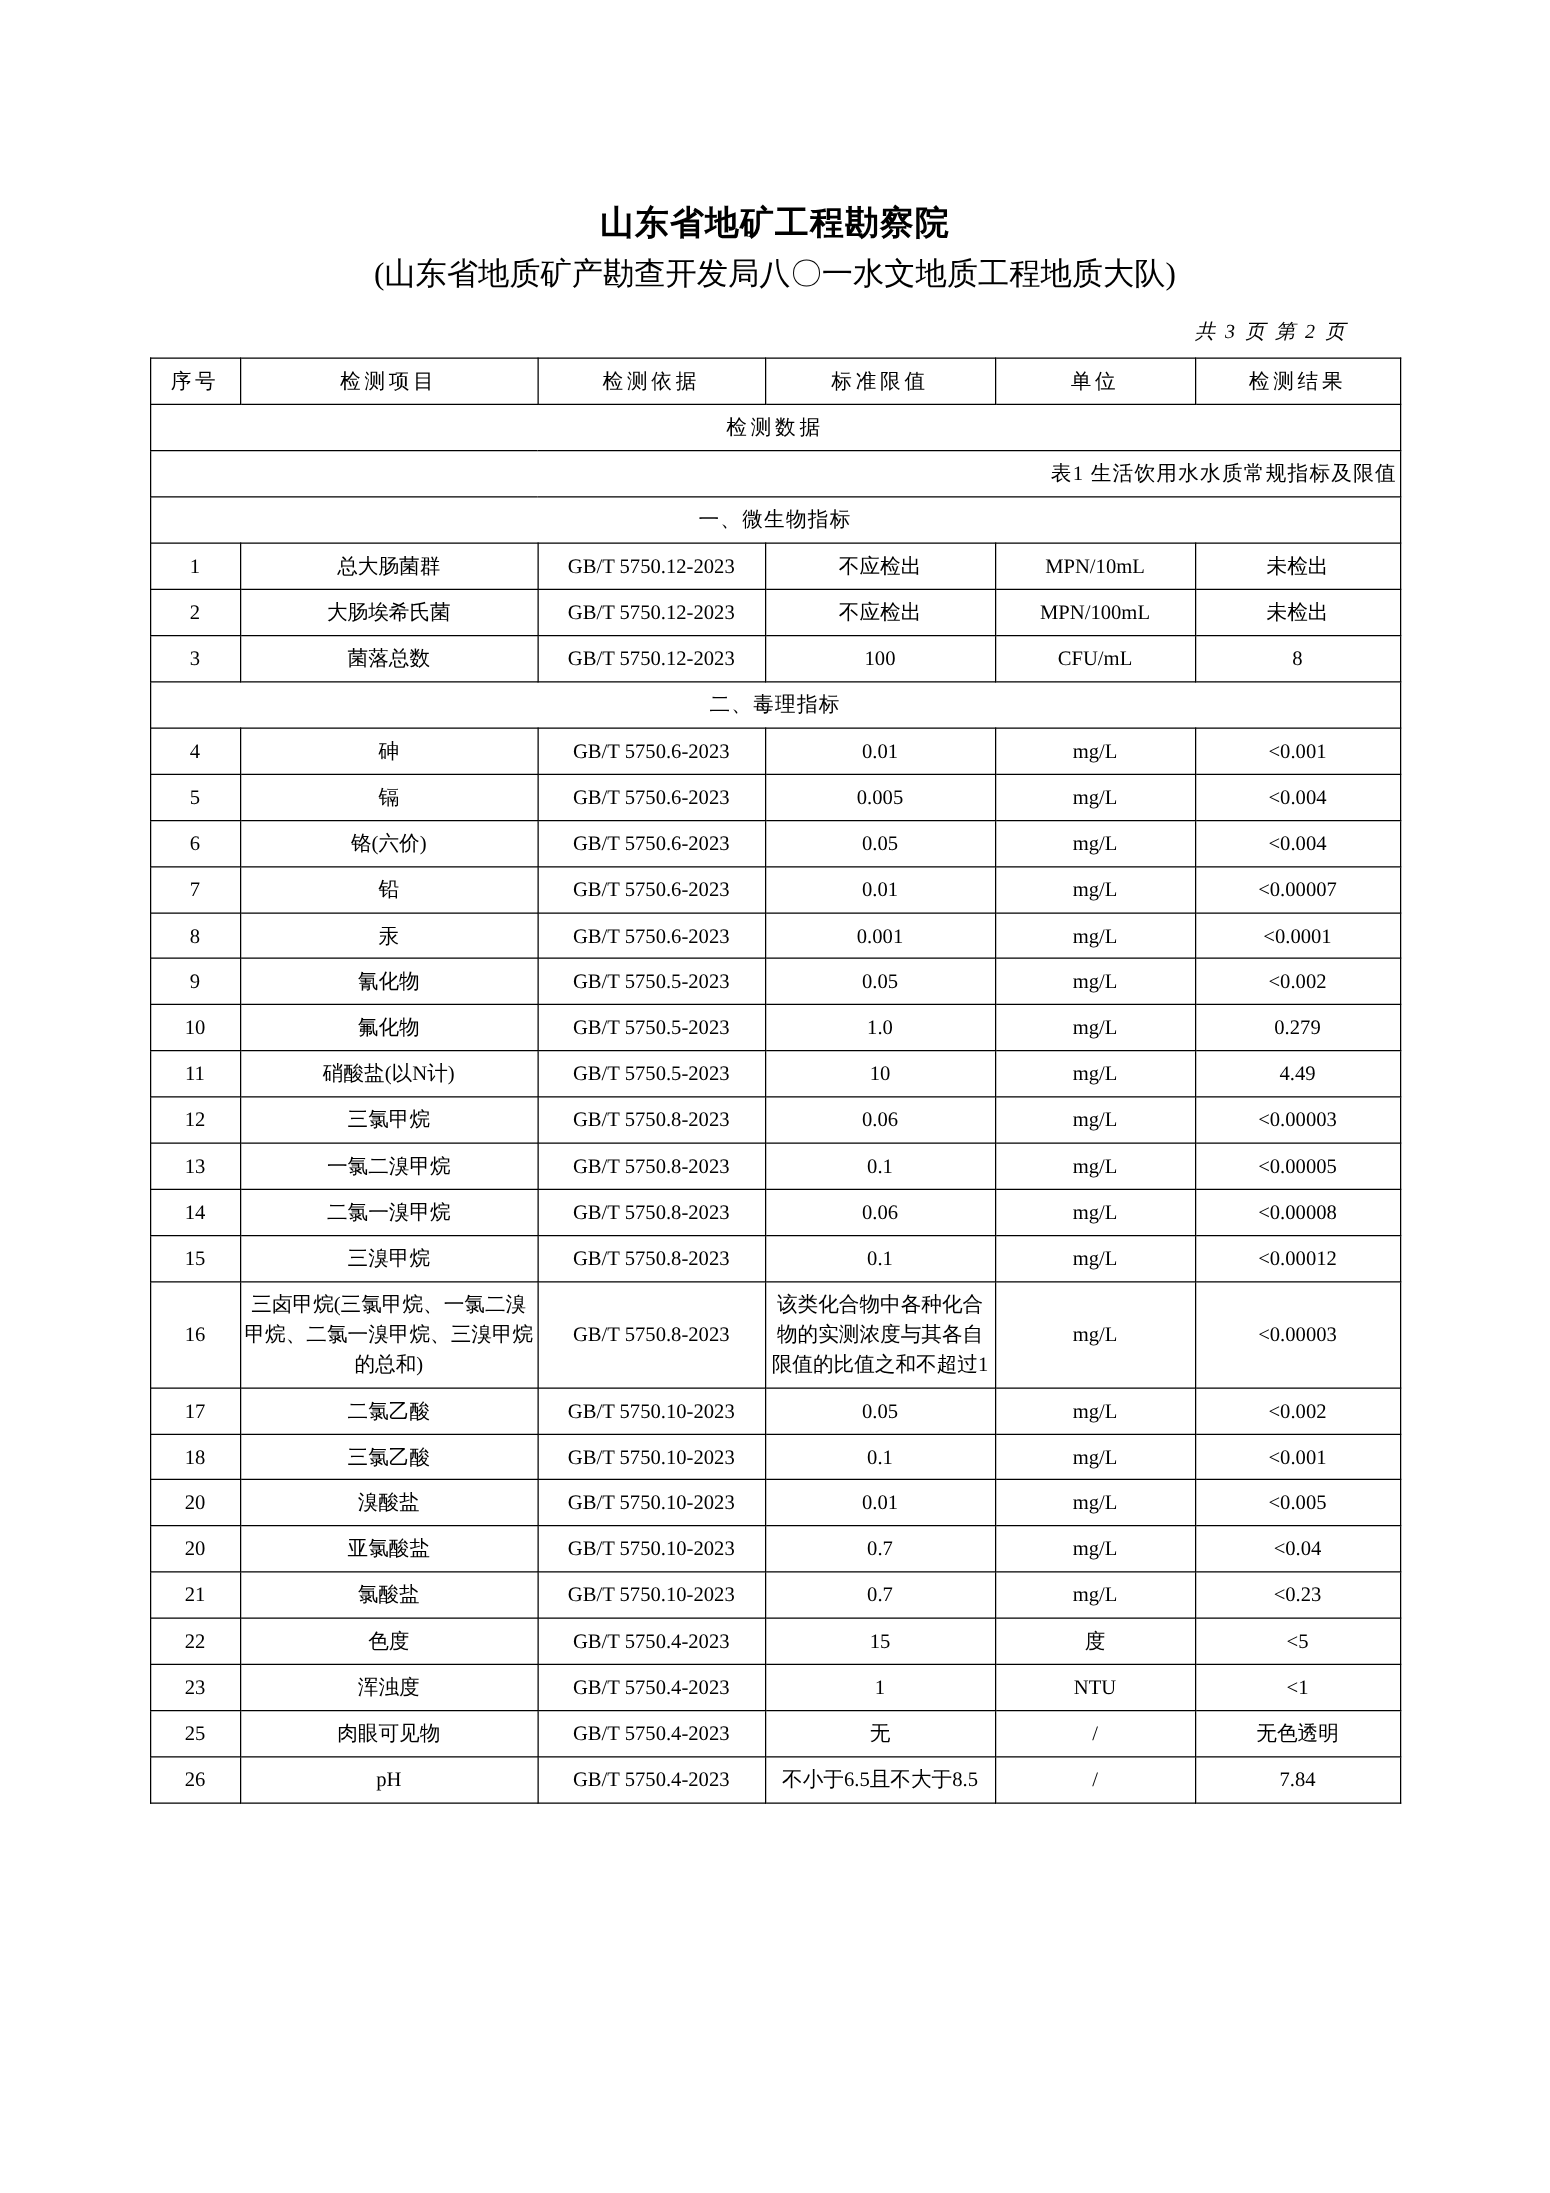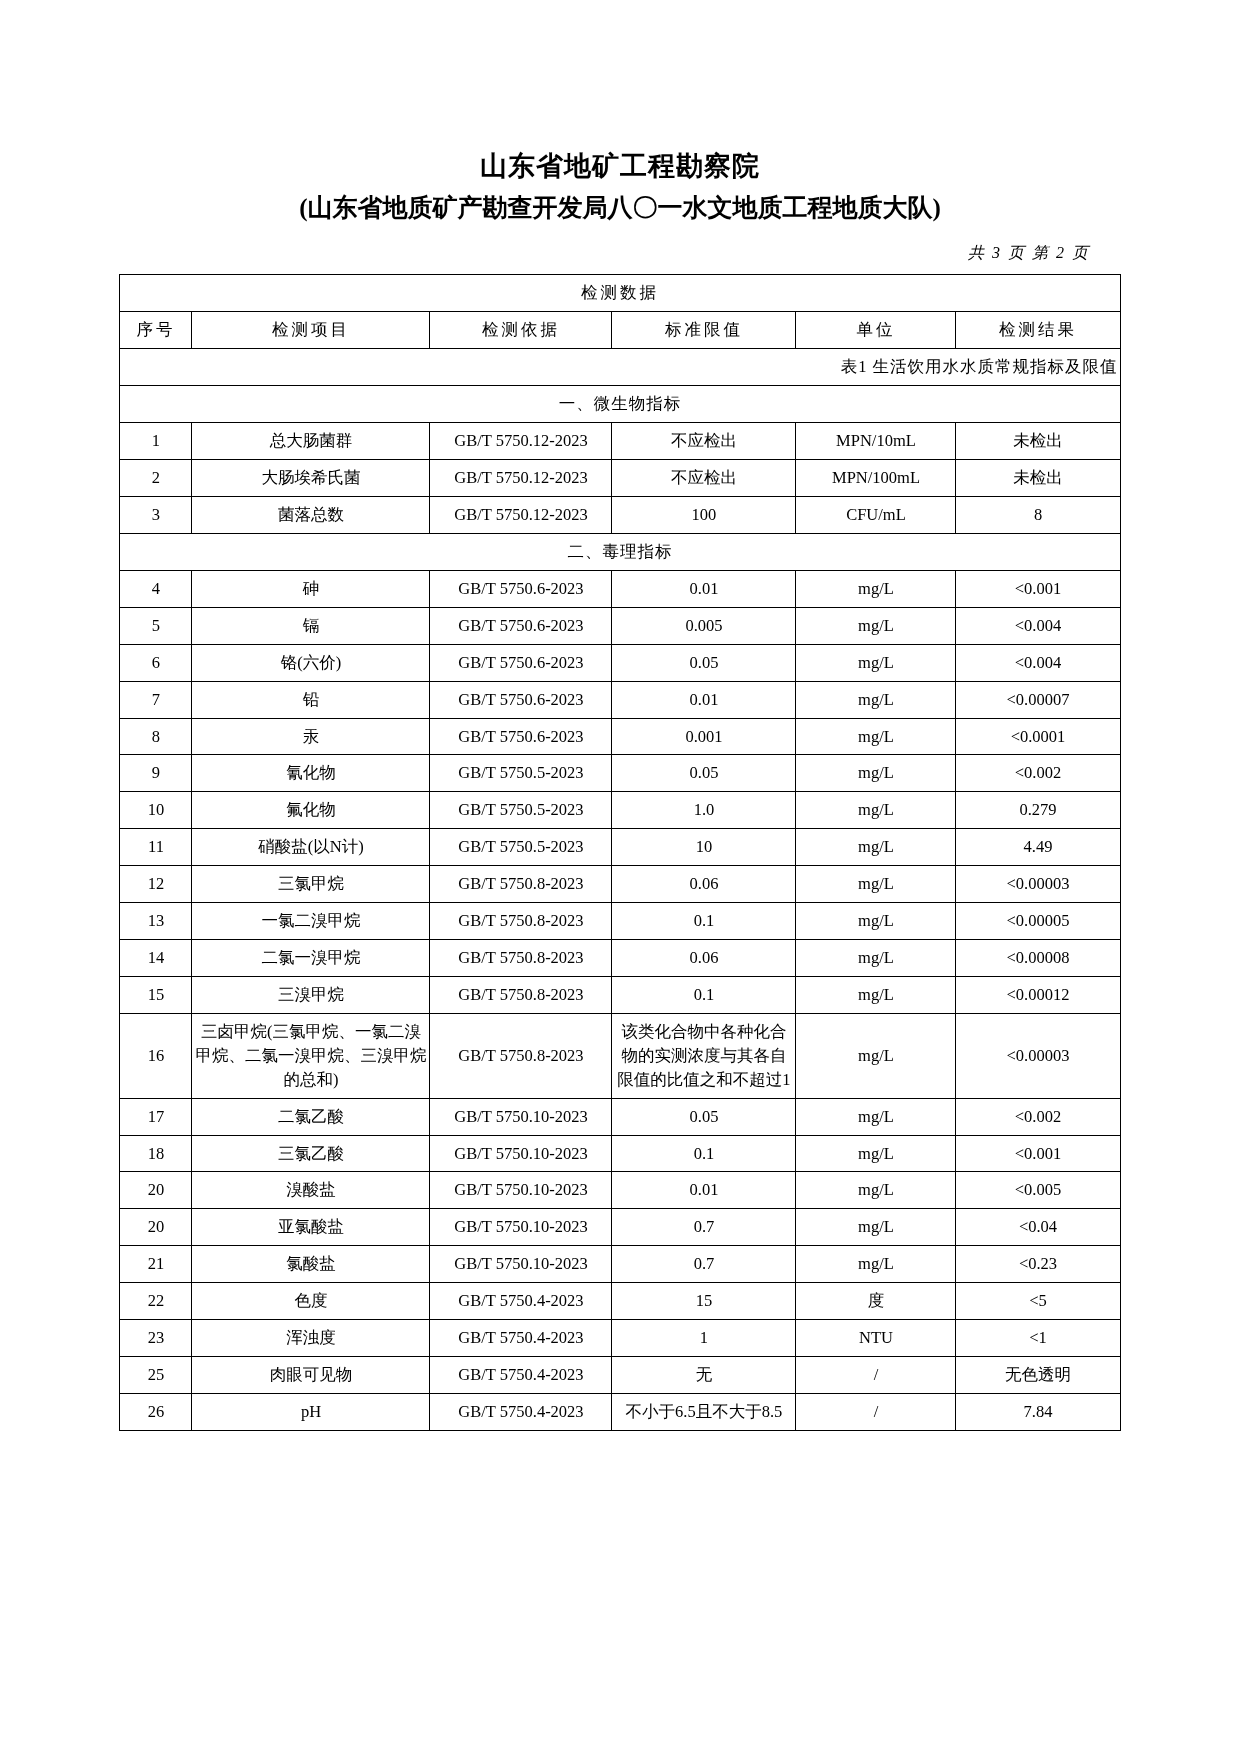--- a/index.html
+++ b/index.html
@@ -12,35 +12,35 @@
     height: 1754px;
     font-family: "Liberation Serif", "DejaVu Serif", serif;
     color: #000;
     position: relative;
   }
   .page {
     position: relative;
     width: 1240px;
     height: 1374px;
     box-sizing: border-box;
-    padding: 0;
+    padding: 12px;
   }
   .header {
     text-align: center;
     padding-top: 148px;
   }
   .org-title {
     font-size: 27px;
     font-weight: bold;
     letter-spacing: 1px;
     line-height: 1.35;
   }
   .org-subtitle {
     font-size: 25px;
-    font-weight: bold;
+    font-weight: normal;
     letter-spacing: 0px;
     line-height: 1.4;
     margin-top: 6px;
     text-align: center;
   }
   .pageinfo {
     text-align: right;
     font-size: 16px;
     padding-right: 150px;
     margin-top: 18px;
@@ -124,30 +124,30 @@
     <colgroup>
       <col class="c0">
         <col class="c1">
         <col class="c2">
         <col class="c3">
         <col class="c4">
         <col class="c5">
     </colgroup>
     <tbody id="table-body">
       <tr>
-        <td class="title-cell" colspan="6">检测数据</td>
-      </tr>
-      <tr>
         <td class="colhead">序号</td>
         <td class="colhead">检测项目</td>
         <td class="colhead">检测依据</td>
         <td class="colhead">标准限值</td>
         <td class="colhead">单位</td>
         <td class="colhead">检测结果</td>
       </tr>
+      <tr>
+        <td class="title-cell" colspan="6">检测数据</td>
+      </tr>
       <tr class="section-row left">
         <td colspan="6">表1 生活饮用水水质常规指标及限值</td>
       </tr>
     <tr class="section-row">
           <td colspan="6">一、微生物指标</td>
         </tr>
         <tr>
           <td class="num">1</td>
           <td>总大肠菌群</td>
           <td class="std">GB/T 5750.12-2023</td>

